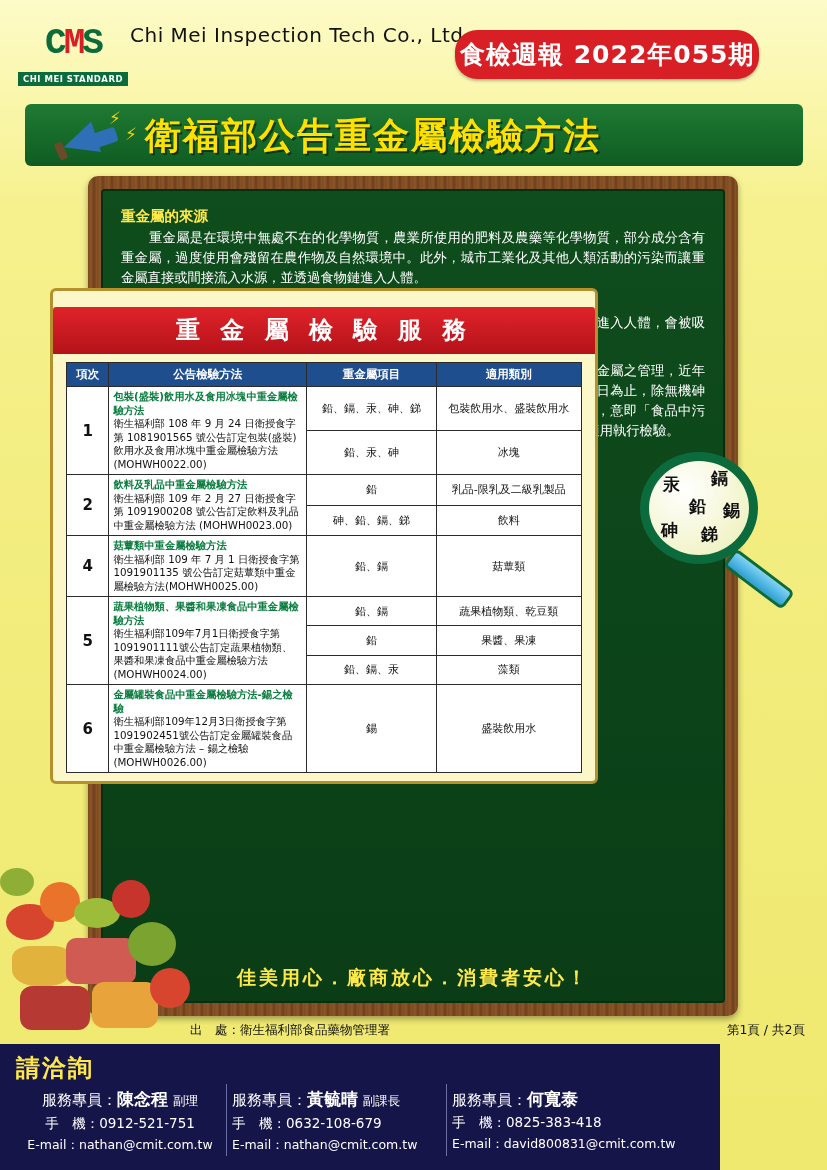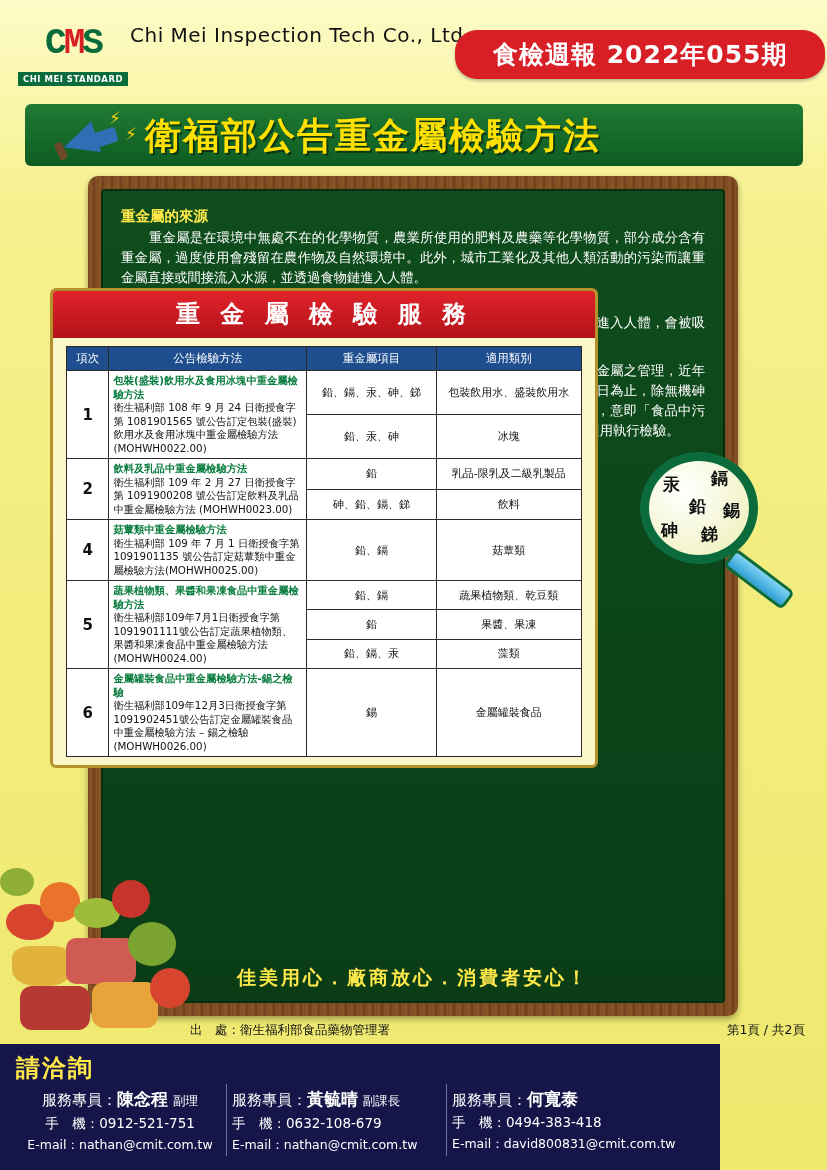--- a/index.html
+++ b/index.html
@@ -41,21 +41,21 @@
     font-size:27px; font-weight:bold; color:#111; letter-spacing:1px;
     line-height:32px;
   }
   .company .en {
     font-size:20px; color:#111; letter-spacing:0.5px; line-height:26px;
     font-family:"DejaVu Sans", sans-serif;
   }
   .weekbadge {
     position:absolute; left:455px; top:30px;
     background:#d81f26; color:#fff; border-radius:22px;
-    padding:8px 38px; font-size:25px; font-weight:bold; letter-spacing:1px;
+    padding:8px 5px; font-size:25px; font-weight:bold; letter-spacing:1px;
     box-shadow:0 2px 3px rgba(0,0,0,.25);
   }
   
   .titlebar {
     position:absolute; left:25px; top:104px; width:778px; height:62px;
     background: linear-gradient(180deg,#1f7a33 0%, #0f5c22 100%);
     border-radius:6px;
   }
   .titlebar .t {
     position:absolute; left:120px; top:8px; right:10px;
@@ -105,33 +105,33 @@
     color:#ffe94a; font-size:14.5px; font-weight:bold; margin-top:4px;
   }
   .sec-p {
     color:#ffffff; font-size:13.3px; line-height:20px; text-align:justify;
     margin-top:2px;
   }
   
   .card {
     position:absolute; left:50px; top:288px; width:548px;
     background:#fbf7c9; border:3px solid #b4912c; border-radius:6px;
-    padding:0 0 8px 0;
+    padding:16px 0 8px 0;
   }
   .card-title {
     background: linear-gradient(180deg,#e0232a 0%, #b4121a 100%);
     color:#fff; font-size:24px; font-weight:bold; text-align:center;
     letter-spacing:6px; padding:7px 0 8px; border-radius:3px 3px 0 0;
   }
   table.svc {
     border-collapse:collapse; width:516px; margin:8px auto 0;
     font-size:10.3px; color:#111;
   }
   table.svc th {
-    background:#1f4e8f; color:#fff; font-size:11.5px; font-weight:normal;
+    background:#1f4e8f; color:#fff; font-size:11.5px; font-weight:bold;
     border:1px solid #2b2b2b; padding:4px 2px; text-align:center;
   }
   table.svc td {
     border:1px solid #2b2b2b; padding:3px 4px; vertical-align:middle;
     background:#ffffff;
   }
   td.idx { text-align:center; font-size:15px; font-weight:bold; width:42px; }
   td.method { width:196px; line-height:13.5px; }
   td.method .mtitle { color:#0a7d3f; font-weight:bold; }
   td.items { text-align:center; width:128px; font-size:11px; }
@@ -301,21 +301,21 @@
         <td class="cat">藻類</td>
       </tr>
 
       <tr>
         <td class="idx">6</td>
         <td class="method">
           <span class="mtitle">金屬罐裝食品中重金屬檢驗方法-錫之檢驗</span><br>
           <span>衛生福利部109年12月3日衛授食字第1091902451號公告訂定金屬罐裝食品中重金屬檢驗方法 – 錫之檢驗 (MOHWH0026.00)</span>
         </td>
         <td class="items">錫</td>
-        <td class="cat">金屬罐裝食品</td>
+        <td class="cat">盛裝飲用水</td>
       </tr>
     </tbody>
   </table>
 </div>
 
 <div class="magnifier">
   <div class="mag-handle"></div>
   <div class="mag-lens">
     <span style="left:14px; top:12px;">汞</span>
     <span style="left:62px; top:6px;">鎘</span>
@@ -364,17 +364,17 @@
       <span style="font-size:12.5px;">副課長</span>
     </div>
     <div><span>手　機：</span><span>0632-108-679</span></div>
     <div style="font-size:12.5px;"><span>E-mail：</span><span>nathan@cmit.com.tw</span></div>
   </div>
 
   <div class="col c3">
     <div class="nm">
       <span>服務專員：</span><b>何寬泰</b>
     </div>
-    <div><span>手　機：</span><span>0494-383-418</span></div>
+    <div><span>手　機：</span><span>0825-383-418</span></div>
     <div style="font-size:12.5px;"><span>E-mail：</span><span>david800831@cmit.com.tw</span></div>
   </div>
 
 </div>
 
 </body></html>

